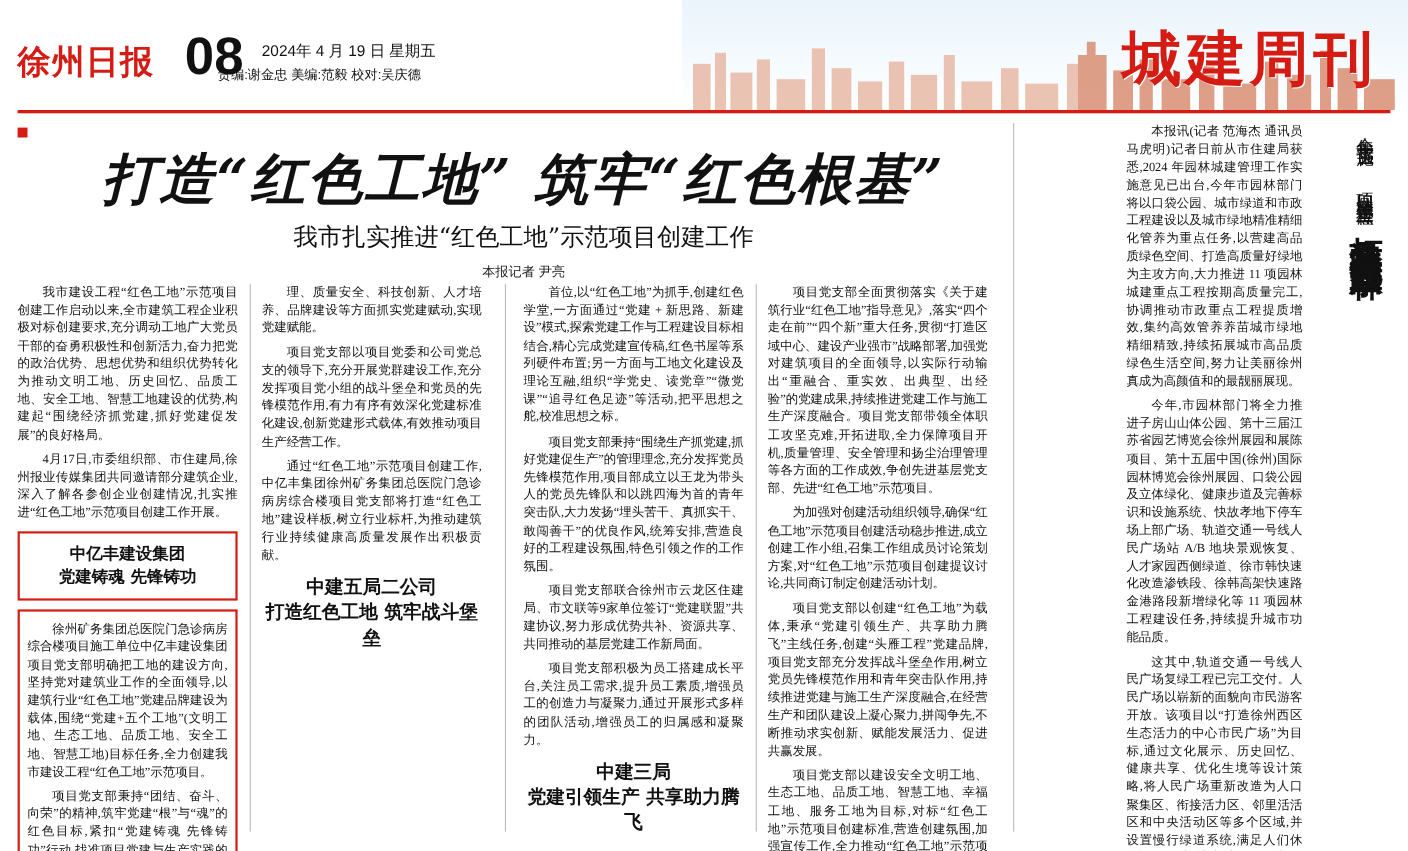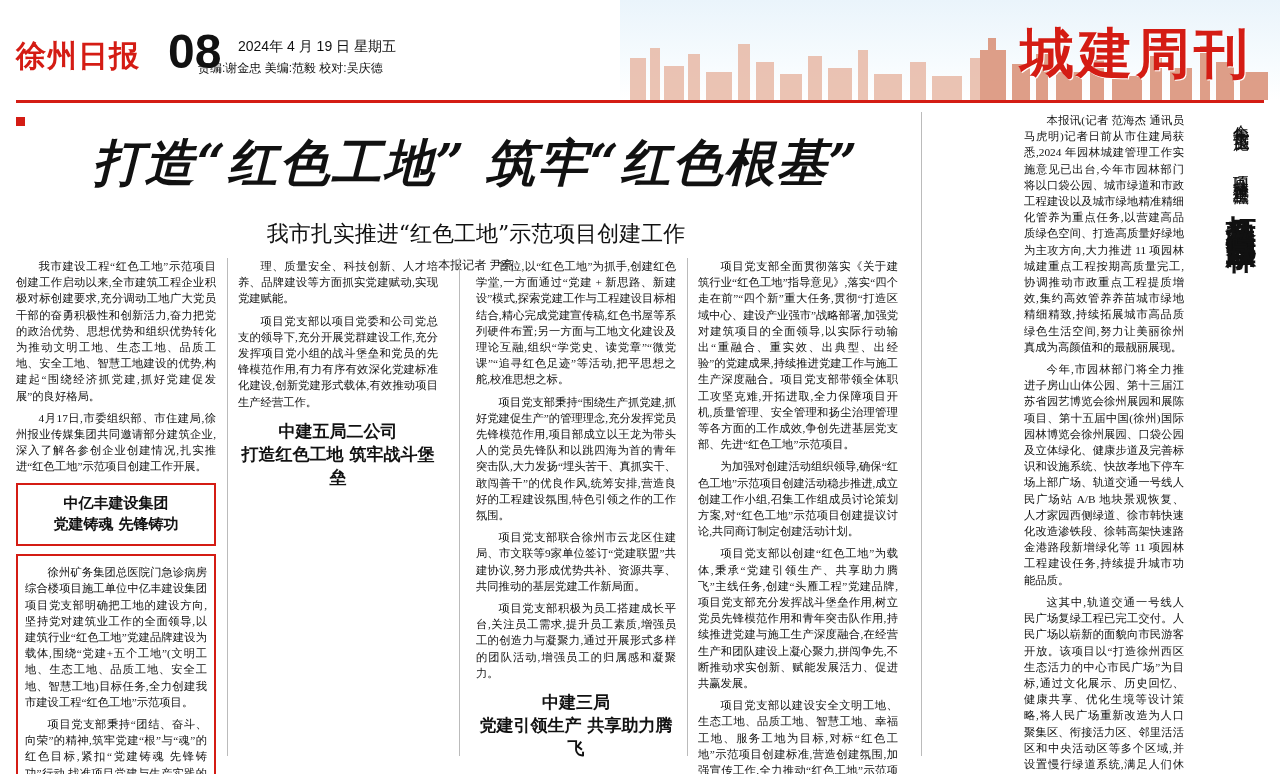--- a/index.html
+++ b/index.html
@@ -65,21 +65,21 @@
   .main-headline{
     font-family:"DejaVu Serif", serif;
     font-weight:bold;
     font-size:50px;line-height:1.12;
     text-align:center;
     margin:6px 0 0 0;
     letter-spacing:2px;
     font-style:italic;
   }
   .sub-headline{
-    text-align:center;font-size:22px;margin-top:28px;
+    text-align:center;font-size:22px;margin-top:10px;
     font-family:"DejaVu Serif", serif;
   }
   .byline{text-align:center;font-size:12px;margin-top:8px;color:#222;
     font-family:"Liberation Sans", sans-serif;}
 
   
   .cols{position:absolute;left:16px;top:258px;width:1248px;height:500px;}
   .col{
     position:absolute;top:0;
     font-size:11.3px;line-height:16.2px;
@@ -191,35 +191,36 @@
   </div>
 
   <div class="cols">
 
     <div class="vline" style="left:211px"></div>
     <div class="vline" style="left:443px"></div>
     <div class="vline" style="left:671px"></div>
     <div class="vline" style="left:905px;top:-146px;height:644px"></div>
 
     <div class="col c1">
-      <p>我市建设工程“红色工地”示范项目创建工作启动以来,全市建筑工程企业积极对标创建要求,充分调动工地广大党员干部的奋勇积极性和创新活力,奋力把党的政治优势、思想优势和组织优势转化为推动文明工地、生态工地、品质工地、安全工地、智慧工地建设的优势,构建起“围绕经济抓党建,抓好党建促发展”的良好格局。</p>
+      <p>我市建设工程“红色工地”示范项目创建工作启动以来,全市建筑工程企业积极对标创建要求,充分调动工地广大党员干部的奋勇积极性和创新活力,奋力把党的政治优势、思想优势和组织优势转化为推动文明工地、历史回忆、品质工地、安全工地、智慧工地建设的优势,构建起“围绕经济抓党建,抓好党建促发展”的良好格局。</p>
       <p>4月17日,市委组织部、市住建局,徐州报业传媒集团共同邀请部分建筑企业,深入了解各参创企业创建情况,扎实推进“红色工地”示范项目创建工作开展。</p>
       <div class="redbox">
         <div class="bx-title" style="white-space:pre-line">中亿丰建设集团
 党建铸魂 先锋铸功</div>
       </div>
       <div class="redbox">
         <p>徐州矿务集团总医院门急诊病房综合楼项目施工单位中亿丰建设集团项目党支部明确把工地的建设方向,坚持党对建筑业工作的全面领导,以建筑行业“红色工地”党建品牌建设为载体,围绕“党建+五个工地”(文明工地、生态工地、品质工地、安全工地、智慧工地)目标任务,全力创建我市建设工程“红色工地”示范项目。</p>
         <p style="margin-top:6px">项目党支部秉持“团结、奋斗、向荣”的精神,筑牢党建“根”与“魂”的红色目标,紧扣“党建铸魂 先锋铸功”行动,找准项目党建与生产实践的契合点,积极筑育出一批能打硬仗、善于攻坚的骨干团队,在党建引领推进产业生产值化、收获成果、展现成效,进一步夯实一线基层堡垒建设和品牌对立向着常态化、规范化发展。在项目建</p>
       </div>
     </div>
 
     <div class="col c2">
       <p>理、质量安全、科技创新、人才培养、品牌建设等方面抓实党建赋动,实现党建赋能。</p>
       <p>项目党支部以项目党委和公司党总支的领导下,充分开展党群建设工作,充分发挥项目党小组的战斗堡垒和党员的先锋模范作用,有力有序有效深化党建标准化建设,创新党建形式载体,有效推动项目生产经营工作。</p>
+      <p>通过“红色工地”示范项目创建工作,中亿丰集团徐州矿务集团总医院门急诊病房综合楼项目党支部将打造“红色工地”建设样板,树立行业标杆,为推动建筑行业持续健康高质量发展作出积极贡献。</p>
       <div class="subhead" style="white-space:pre-line">中建五局二公司
 打造红色工地 筑牢战斗堡垒</div>
 
     </div>
 
     <div class="col c3">
       <p>首位,以“红色工地”为抓手,创建红色学堂,一方面通过“党建 + 新思路、新建设”模式,探索党建工作与工程建设目标相结合,精心完成党建宣传稿,红色书屋等系列硬件布置;另一方面与工地文化建设及理论互融,组织“学党史、读党章”“微党课”“追寻红色足迹”等活动,把平思想之舵,校准思想之标。</p>
       <p>项目党支部秉持“围绕生产抓党建,抓好党建促生产”的管理理念,充分发挥党员先锋模范作用,项目部成立以王龙为带头人的党员先锋队和以跳四海为首的青年突击队,大力发扬“埋头苦干、真抓实干、敢闯善干”的优良作风,统筹安排,营造良好的工程建设氛围,特色引领之作的工作氛围。</p>
       <p>项目党支部联合徐州市云龙区住建局、市文联等9家单位签订“党建联盟”共建协议,努力形成优势共补、资源共享、共同推动的基层党建工作新局面。</p>
       <p>项目党支部积极为员工搭建成长平台,关注员工需求,提升员工素质,增强员工的创造力与凝聚力,通过开展形式多样的团队活动,增强员工的归属感和凝聚力。</p>

